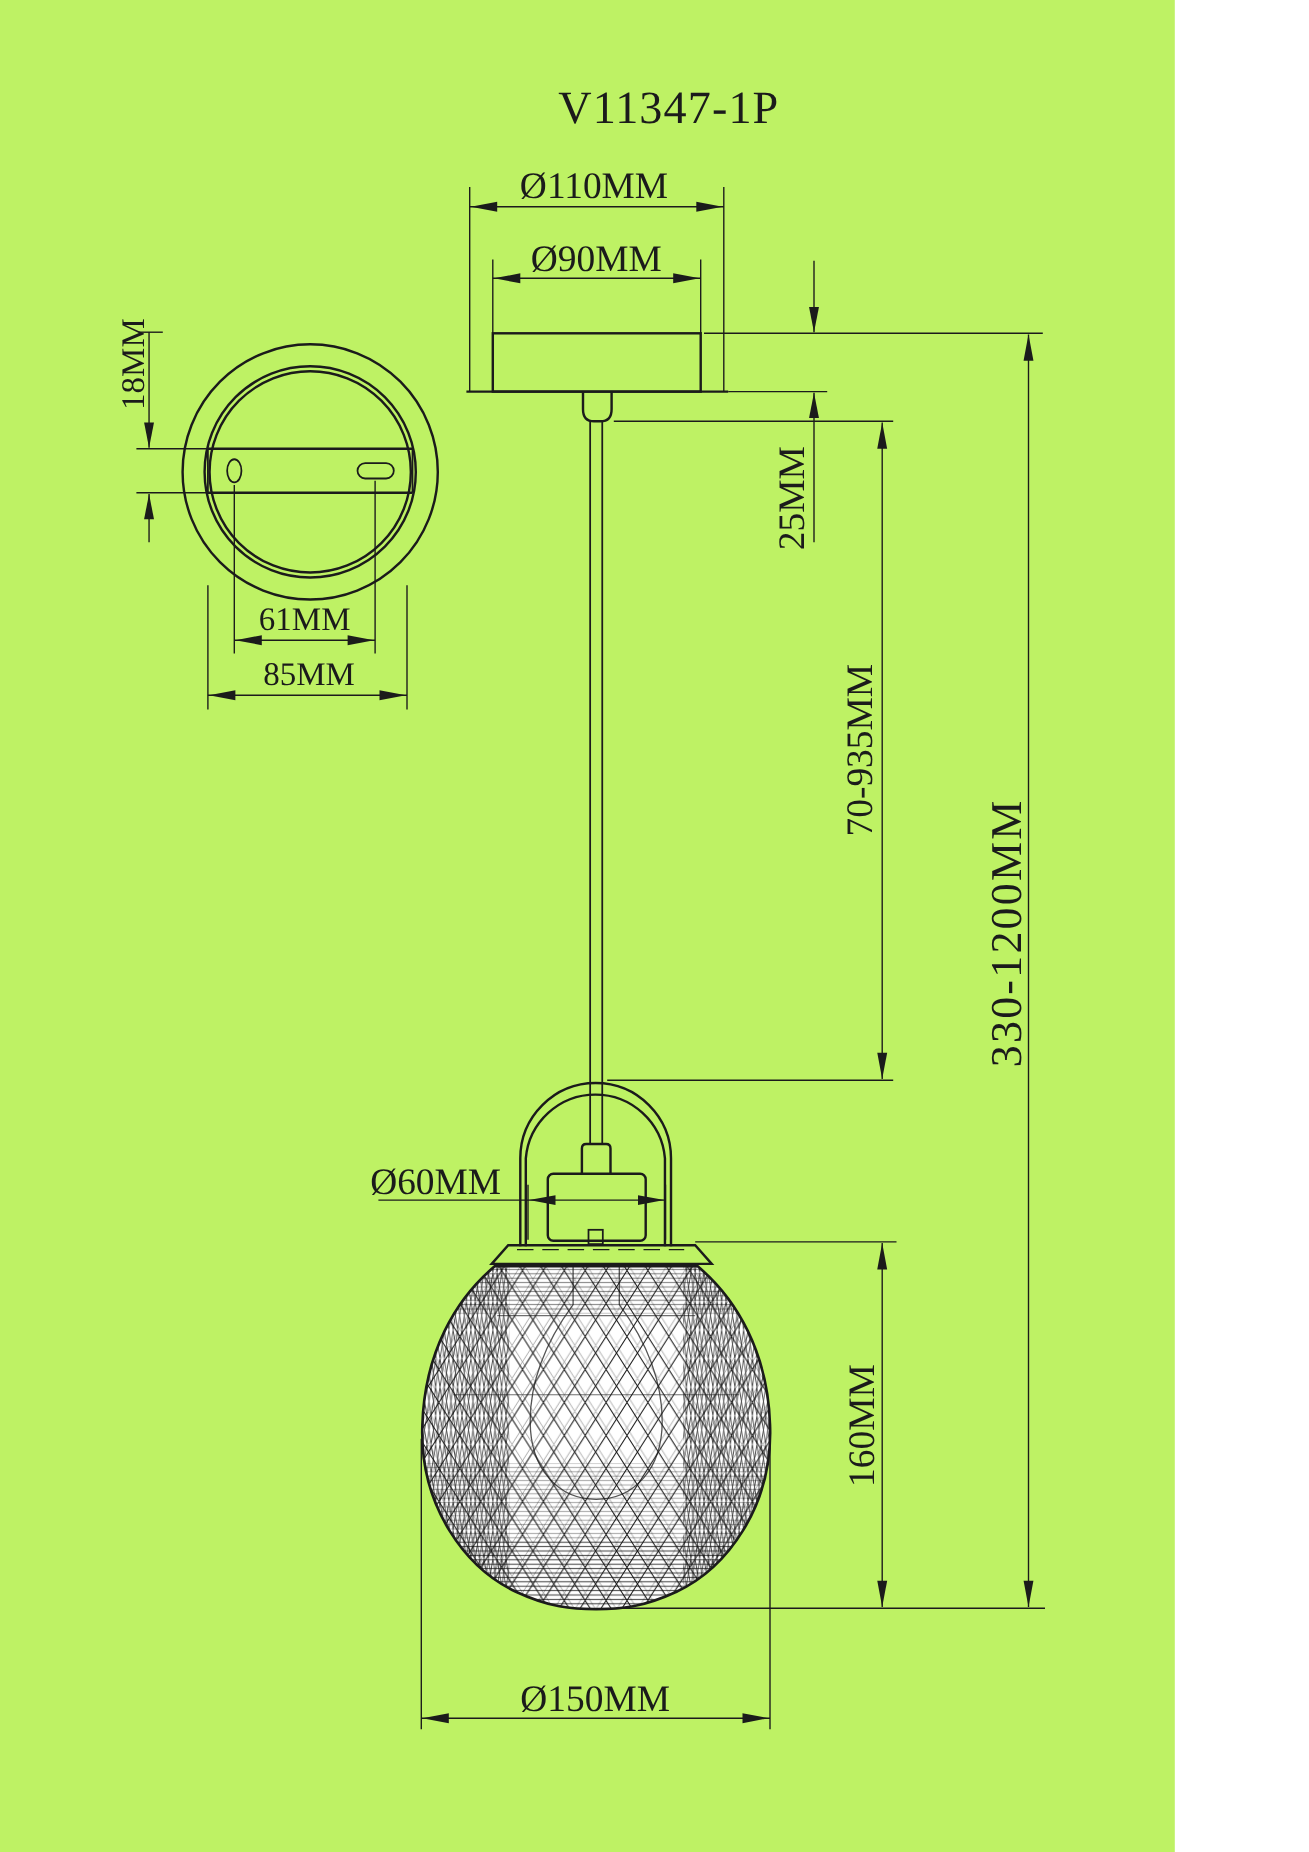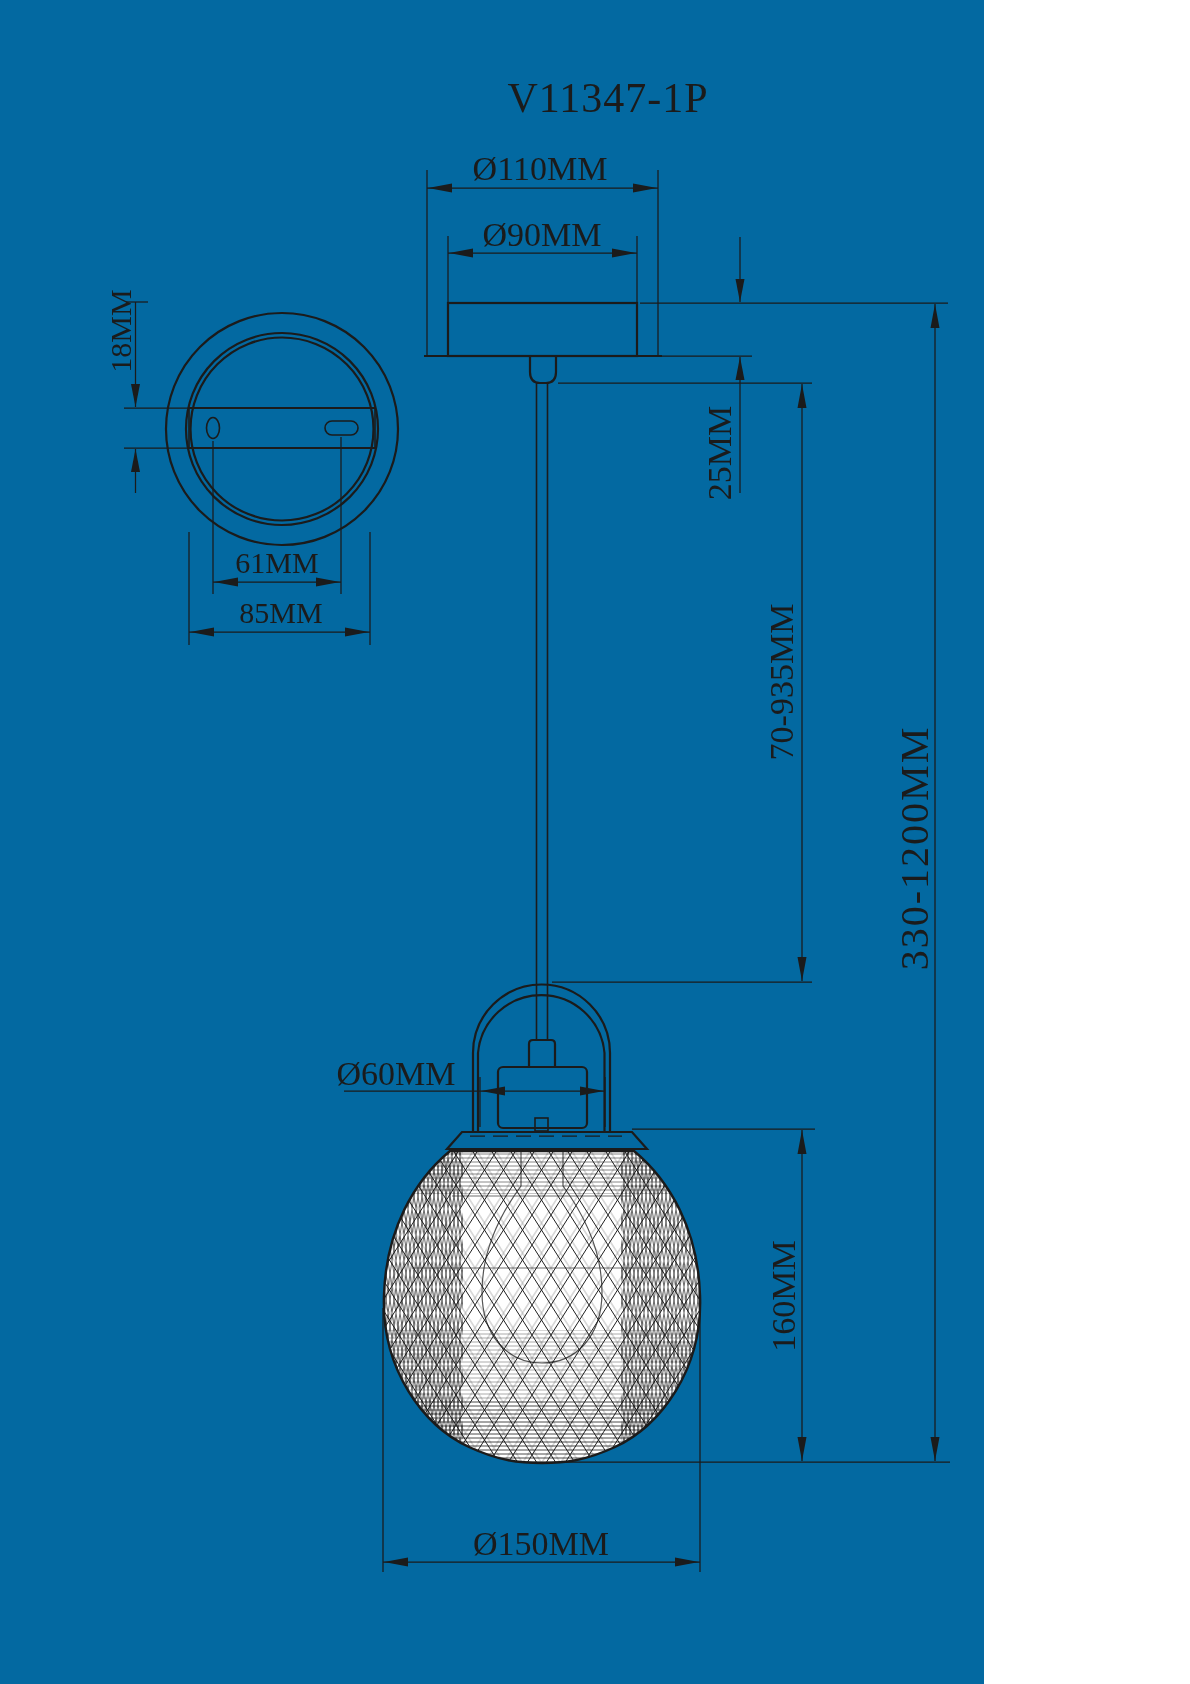--- a/index.html
+++ b/index.html
@@ -1,16 +1,16 @@
 <!DOCTYPE html>
 <html><head>
 <meta charset="utf-8">
 <style>
   html,body{margin:0;padding:0;background:#ffffff;}
-  .page{width:984px;height:1684px;position:relative;background:#0369a1;}
+  .page{width:1068px;height:1684px;position:relative;background:#bef264;}
   svg{display:block;}
   text{font-family:"Liberation Serif","DejaVu Serif",serif;fill:#1b1b1b;}
   .obj{stroke:#1b1b1b;fill:none;stroke-width:2.2;}
   .obj-thin{stroke:#1b1b1b;fill:none;stroke-width:1.6;}
   .dim{stroke:#1b1b1b;fill:none;stroke-width:1.25;}
   .arr{fill:#1b1b1b;stroke:none;}
   .lbl{font-size:34px;}
   .lbl-sm{font-size:30px;}
   .lbl-v{font-size:34px;}
   .title{font-size:42px;letter-spacing:1px;}

